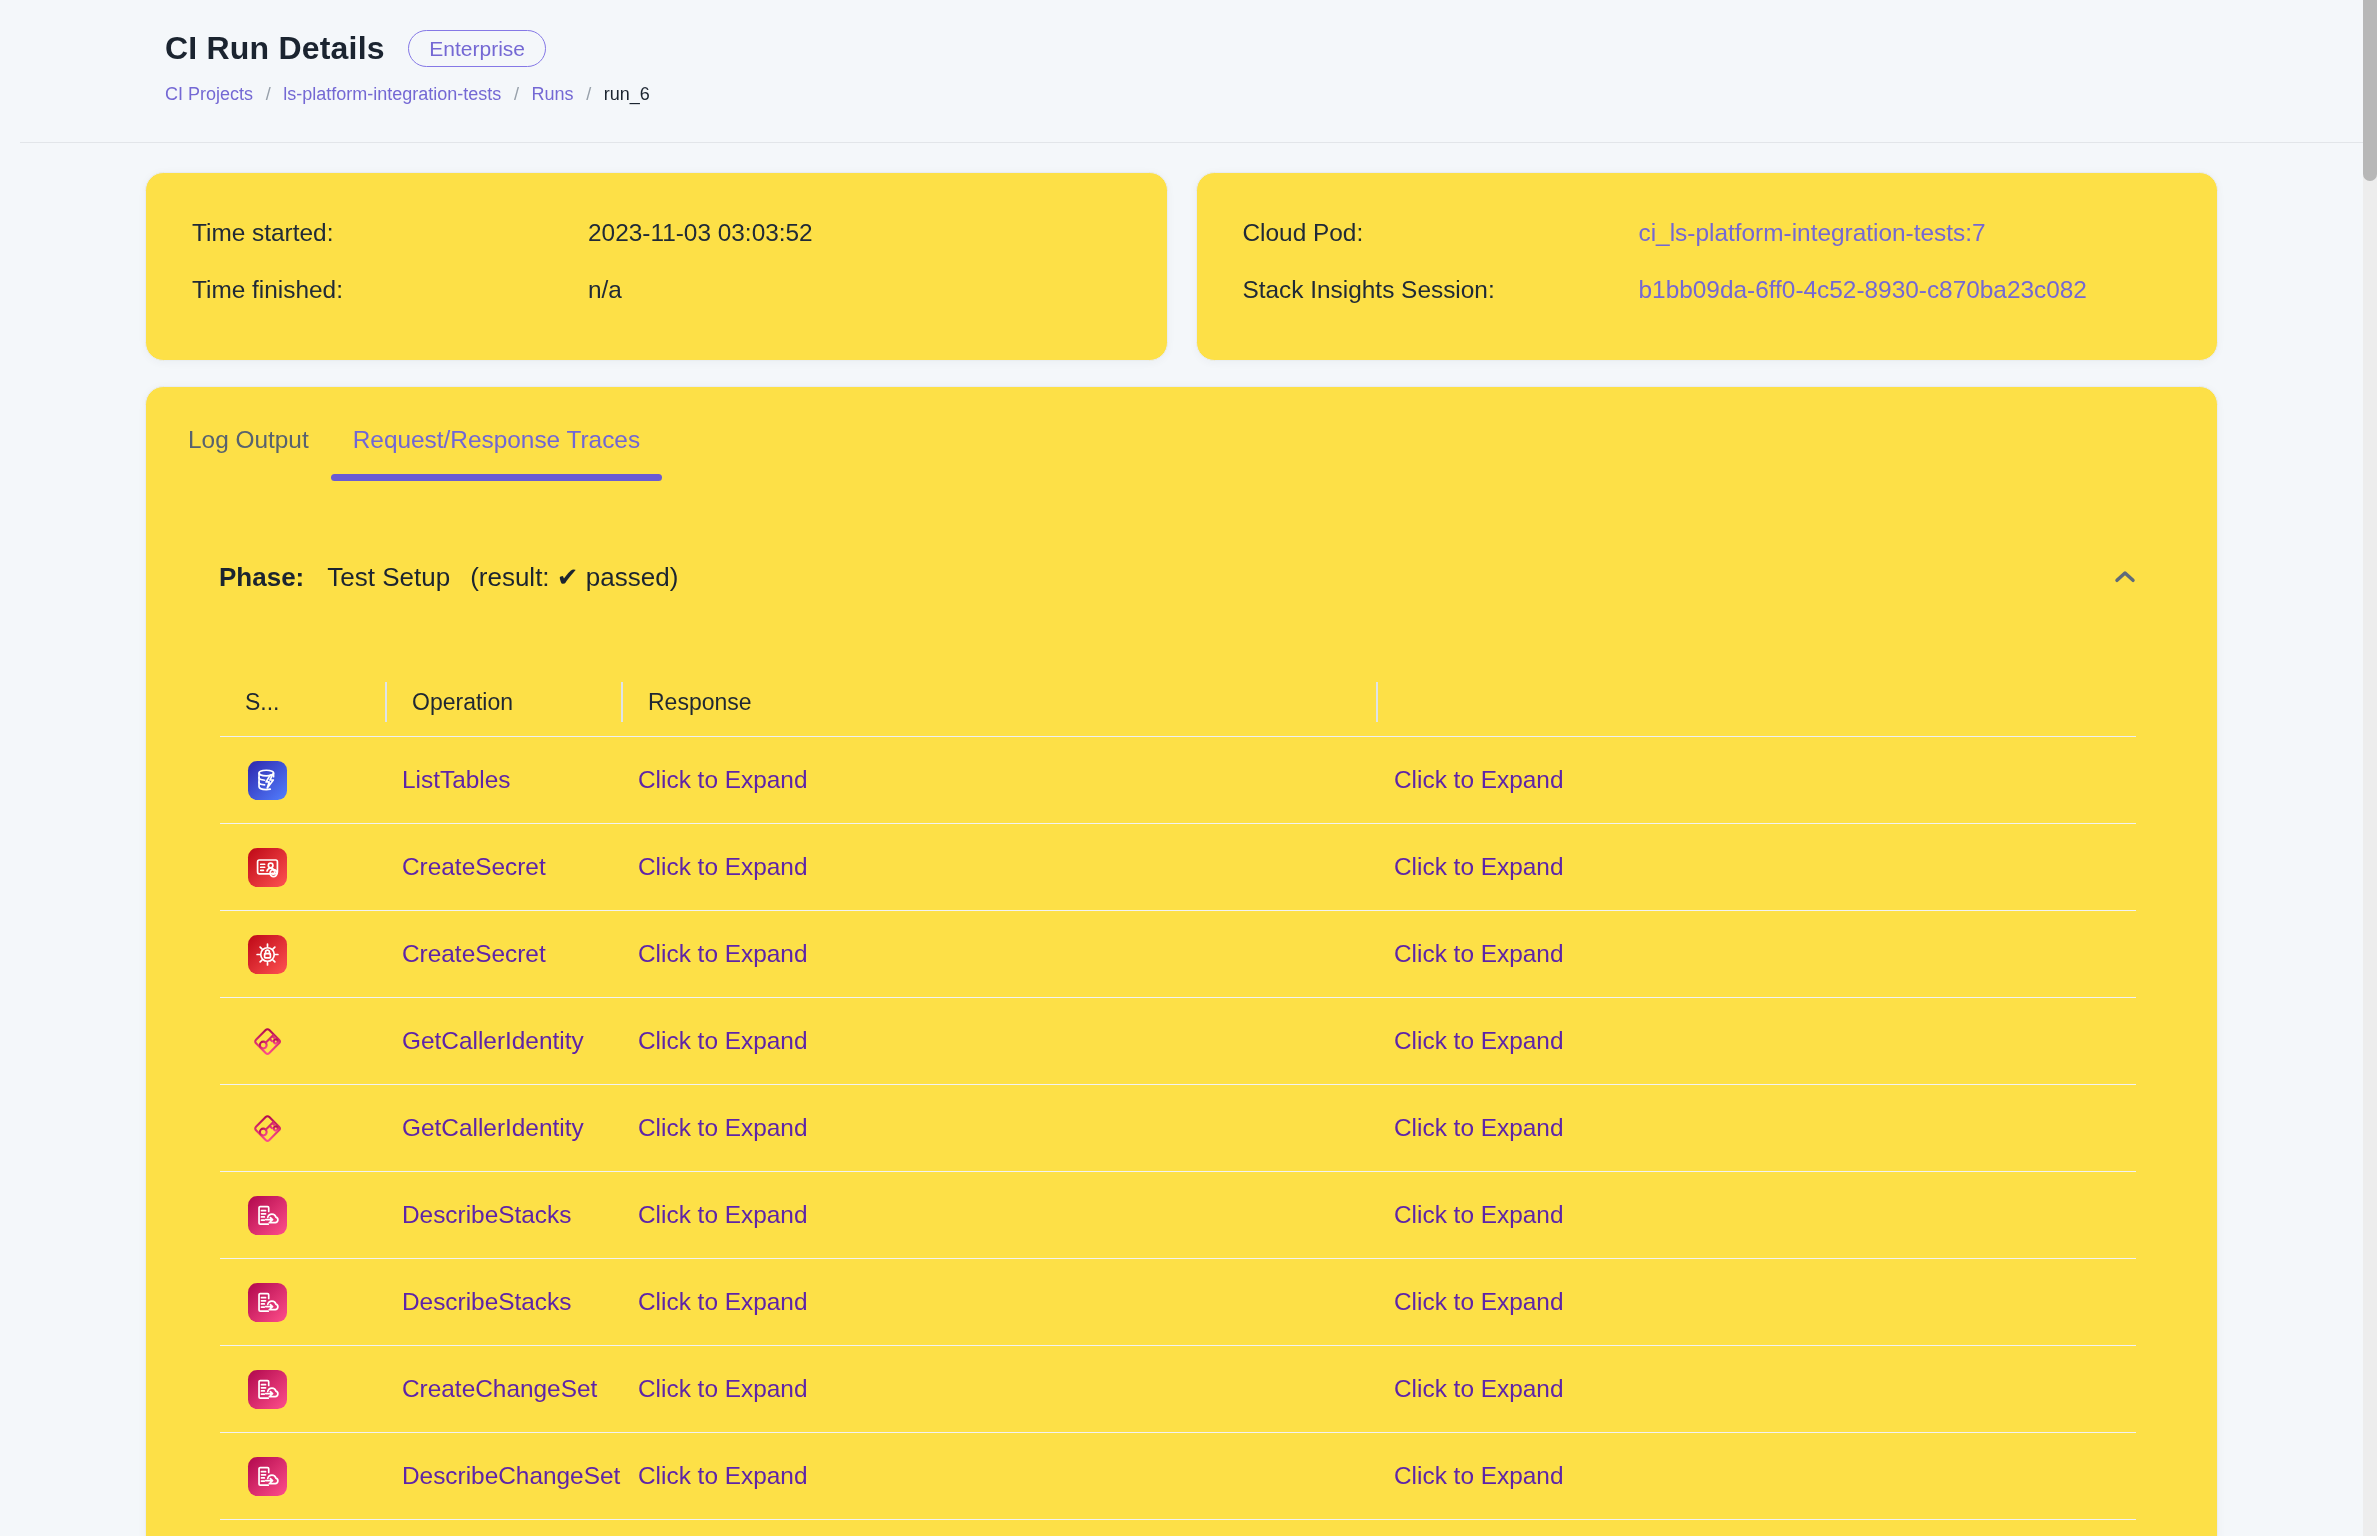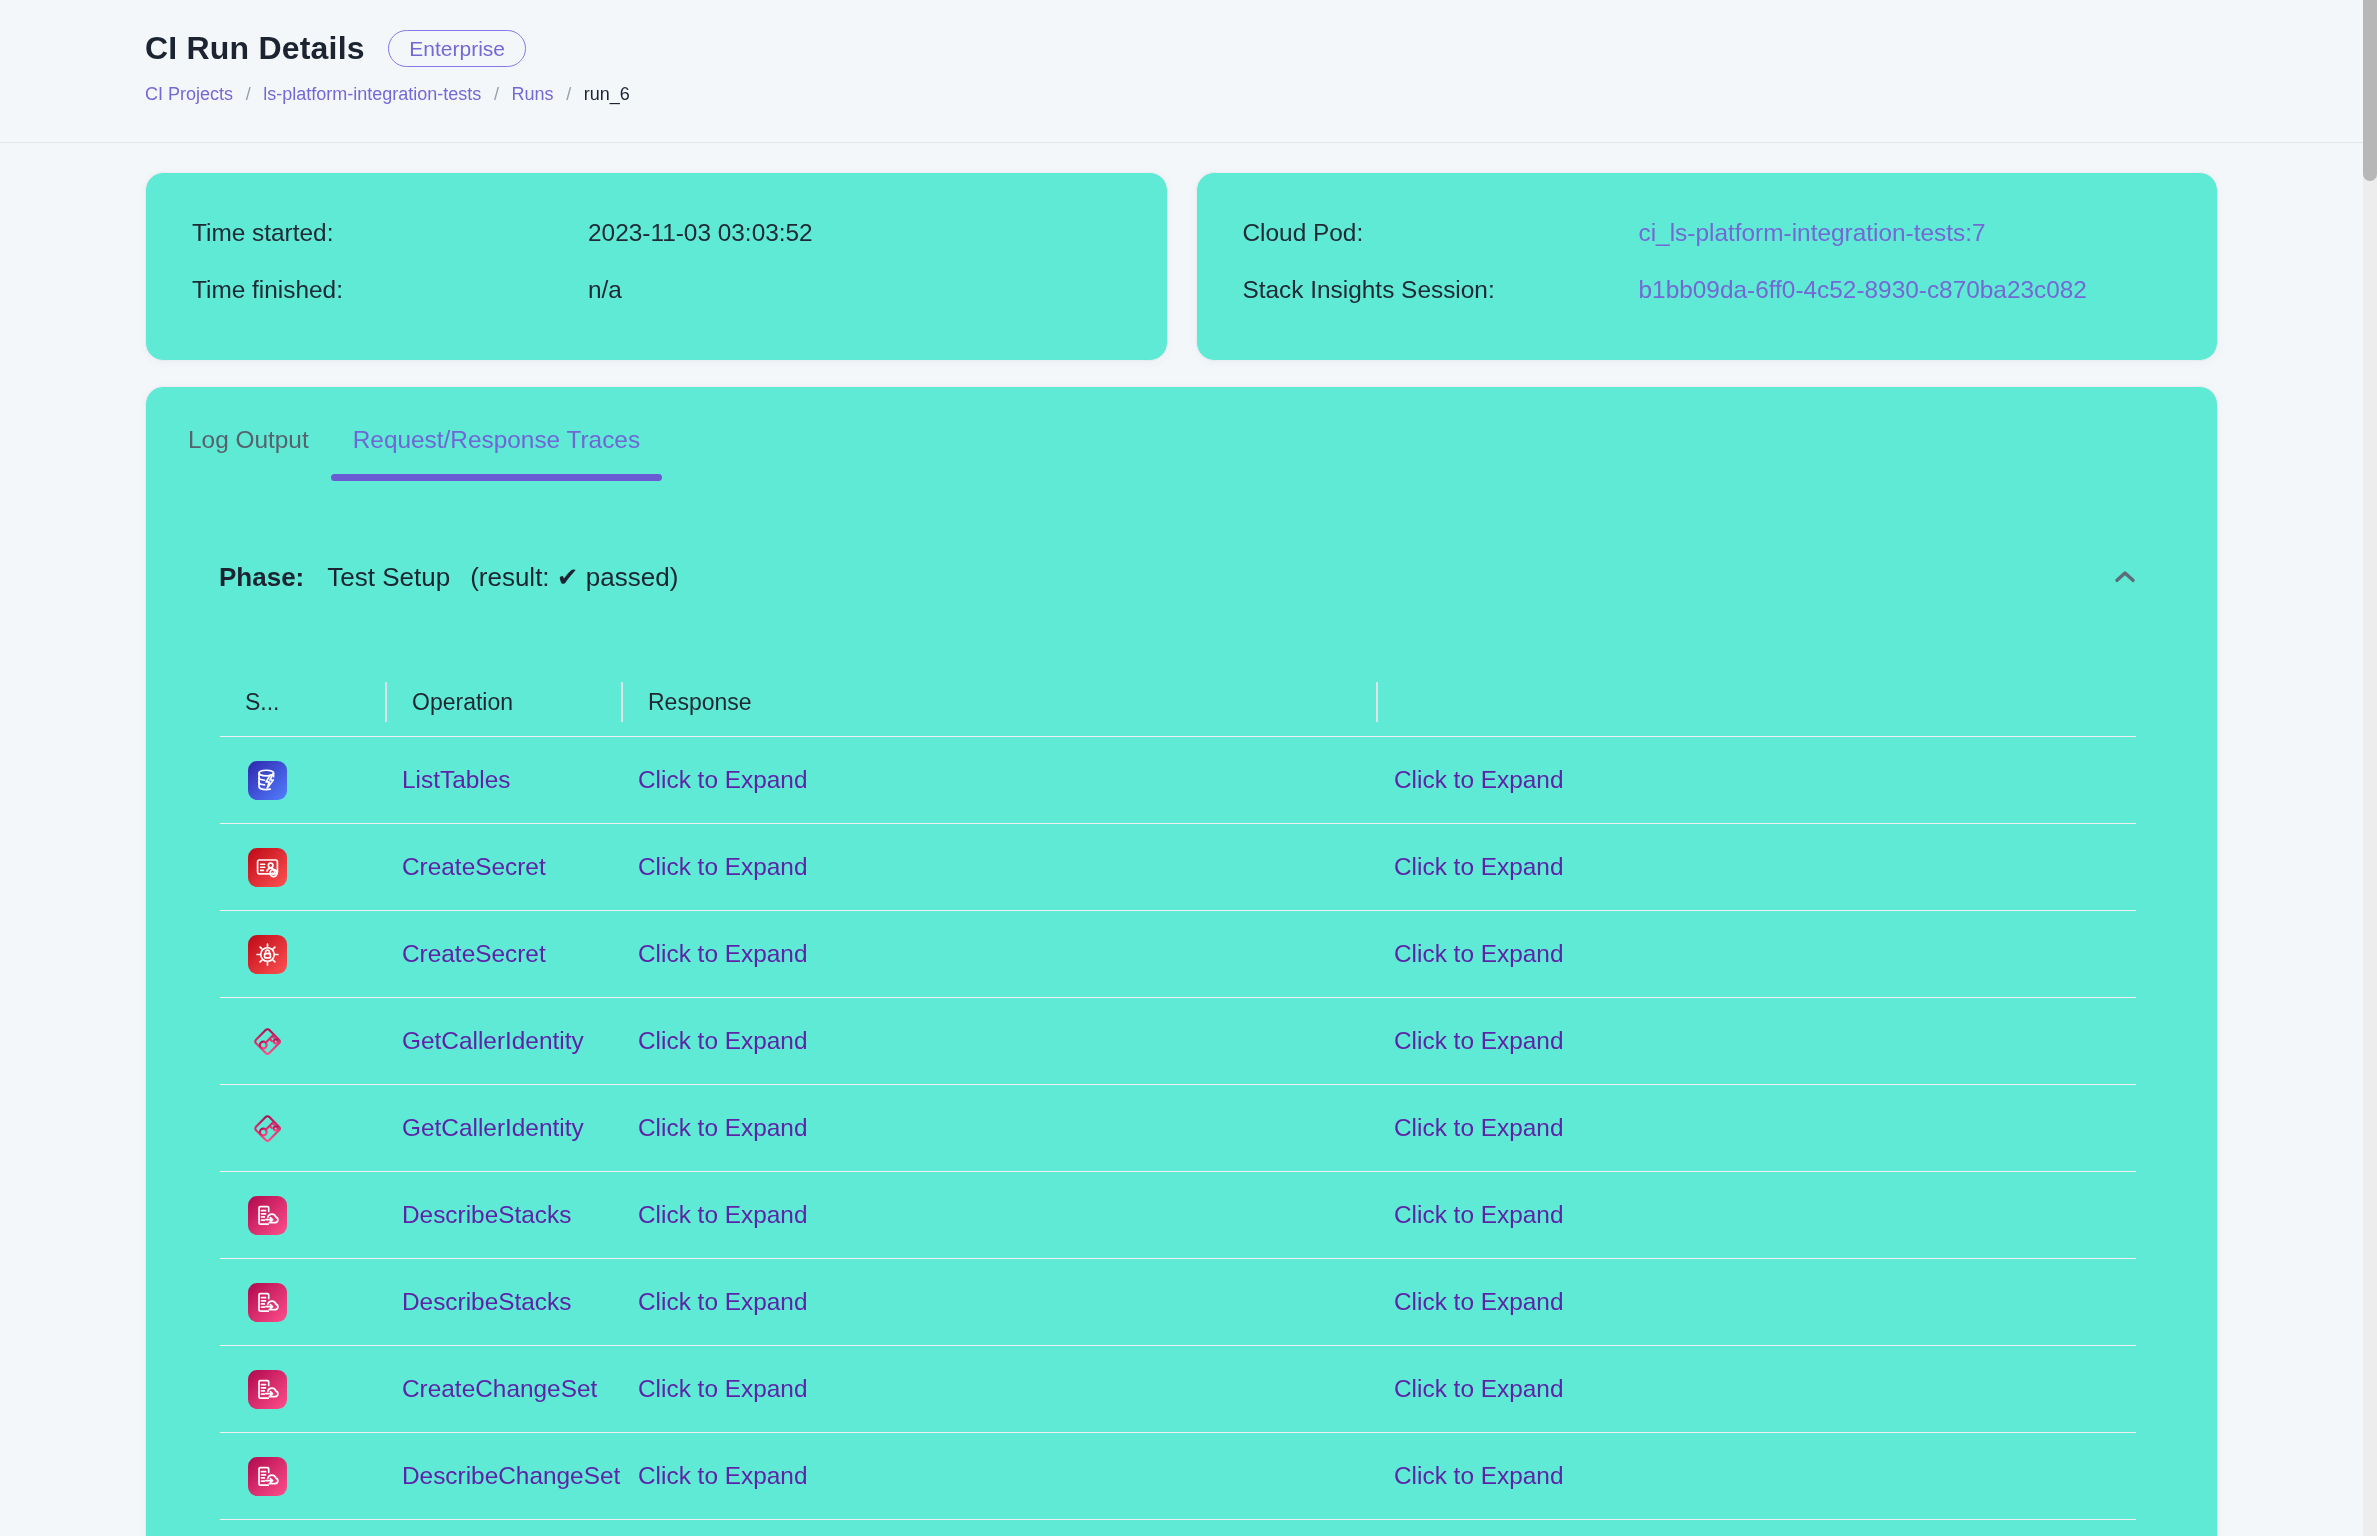--- a/index.html
+++ b/index.html
@@ -4,35 +4,35 @@
 <style>
   * { margin:0; padding:0; box-sizing:border-box; }
   html,body { background:#f4f7fa; }
   .screen {
     position:relative; width:2377px; height:1536px; overflow:hidden;
     background:#f4f7fa; font-family:"Liberation Sans", sans-serif;
     color:#1b2430; -webkit-font-smoothing:antialiased;
   }
 
   
-  .page-header { height:143px; padding:30px 0 0 145px; border-bottom:1.7px solid #e2e5e9; }
+  .page-header { height:143px; padding:30px 0 0 145px; border-bottom:1.7px solid #e2e5e9;margin-left:20px; }
   .title-row { display:flex; align-items:center; gap:23.6px; }
   .page-title { font-size:32px; font-weight:600; color:#1b2430; letter-spacing:0.2px; }
   .plan-badge {
     font-size:21px; color:#7468d4; border:1.7px solid #8578e6; border-radius:27px;
     padding:6.7px 20px; line-height:1; font-weight:400;
   }
   .breadcrumb { margin-top:17px; font-size:18px; display:flex; align-items:center; gap:12.6px; }
   .crumb-link { color:#7468d4; text-decoration:none; cursor:pointer; }
   .crumb-sep { color:#97a0aa; }
   .crumb-current { color:#1b2430; }
 
   
   .card {
-    background:#5eead4; border:1.7px solid #e9edf1; border-radius:18.5px;
+    background:#fde047; border:1.7px solid #e9edf1; border-radius:18.5px;
     box-shadow:0 1.7px 8.4px rgba(25,40,70,.04);
   }
   .cards-row { display:flex; gap:28px; margin:29px 159px 0 145px; }
   .info-card { flex:1; height:189px; padding:44px 0 0 46px; }
   .info-row { display:flex; align-items:center; font-size:24.4px; height:32px; margin-bottom:25px; color:#202a37; }
   .info-label { width:396px; flex:none; }
   .info-value.link { color:#7468d4; cursor:pointer; }
 
   
   .main-card { margin:25px 159px 0 145px; height:1262px; overflow:hidden; position:relative; }

